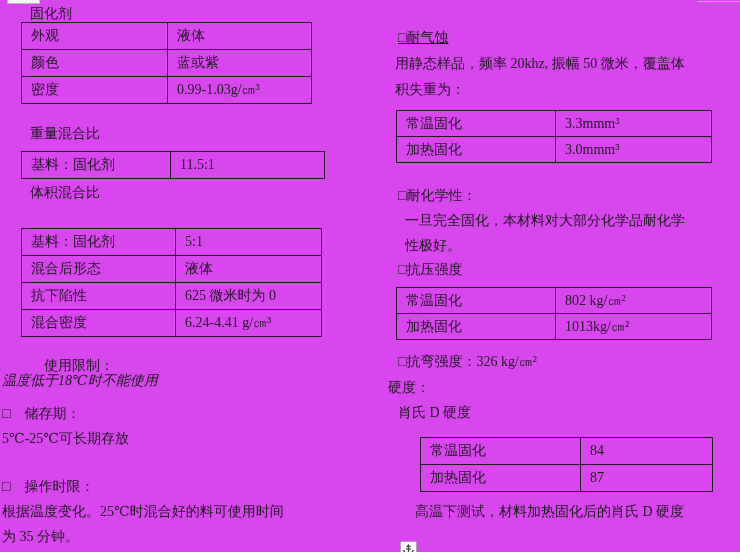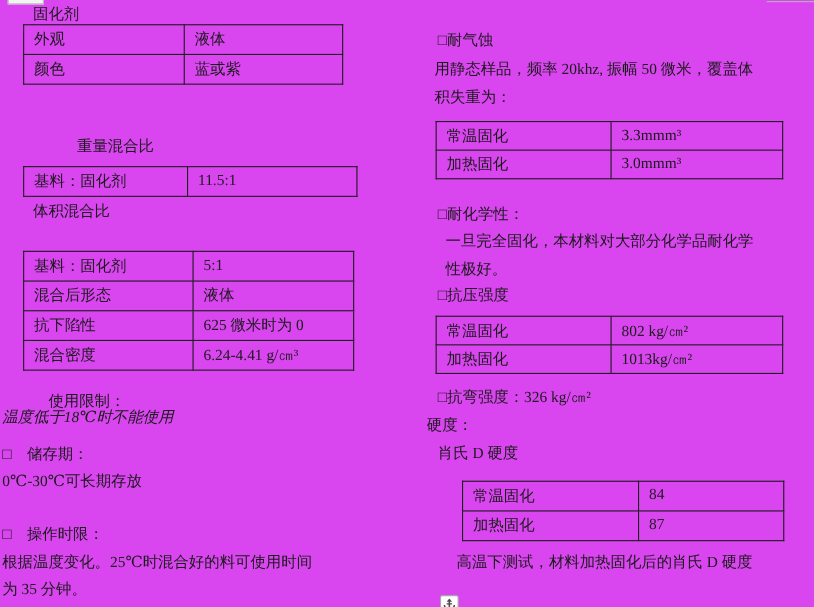--- a/index.html
+++ b/index.html
@@ -77,24 +77,28 @@
       </colgroup>
     <tbody>
         <tr style="height:27px">
       <td>外观</td>
       <td>液体</td>
     </tr>
     <tr style="height:27px">
       <td>颜色</td>
       <td>蓝或紫</td>
     </tr>
-  </tbody>
-    </table>
-
-  <div class="txt" style="left:30px; top:124px;margin-left:40px;">重量混合比</div>
+    <tr style="height:27px">
+      <td>密度</td>
+      <td>0.99-1.03g/㎝³</td>
+    </tr>
+  </tbody>
+    </table>
+
+  <div class="txt" style="left:30px; top:124px;">重量混合比</div>
 
   <table class="doc-table" style="left:21px; top:151px; width:304px;">
     <colgroup>
         <col style="width:149px">
         <col>
       </colgroup>
     <tbody>
         <tr style="height:27px">
       <td>基料：固化剂</td>
       <td>11.5:1</td>
@@ -125,26 +129,26 @@
     <tr style="height:27px">
       <td>混合密度</td>
       <td>6.24-4.41 g/㎝³</td>
     </tr>
   </tbody>
     </table>
 
   <div class="txt" style="left:44px; top:356px;text-align:right;">使用限制：</div>
   <div class="txt" style="left:2px; top:371px;font-style:italic;">温度低于18℃时不能使用</div>
   <div class="txt" style="left:2px; top:404px;">□　储存期：</div>
-  <div class="txt" style="left:2px; top:429px;">0℃-30℃可长期存放</div>
+  <div class="txt" style="left:2px; top:429px;">5℃-25℃可长期存放</div>
   <div class="txt" style="left:2px; top:477px;">□　操作时限：</div>
   <div class="txt" style="left:2px; top:502px;">根据温度变化。25℃时混合好的料可使用时间</div>
   <div class="txt" style="left:2px; top:527px;">为 35 分钟。</div>
 
-  <div class="txt" style="left:398px; top:28px;">□耐气蚀</div>
+  <div class="txt" style="left:398px; top:28px;text-decoration:underline;">□耐气蚀</div>
   <div class="txt" style="left:395px; top:54px;">用静态样品，频率 20khz, 振幅 50 微米，覆盖体</div>
   <div class="txt" style="left:395px; top:80px;text-align:right;">积失重为：</div>
 
   <table class="doc-table" style="left:396px; top:110px; width:316px;">
     <colgroup>
         <col style="width:159px">
         <col>
       </colgroup>
     <tbody>
         <tr style="height:26px">

